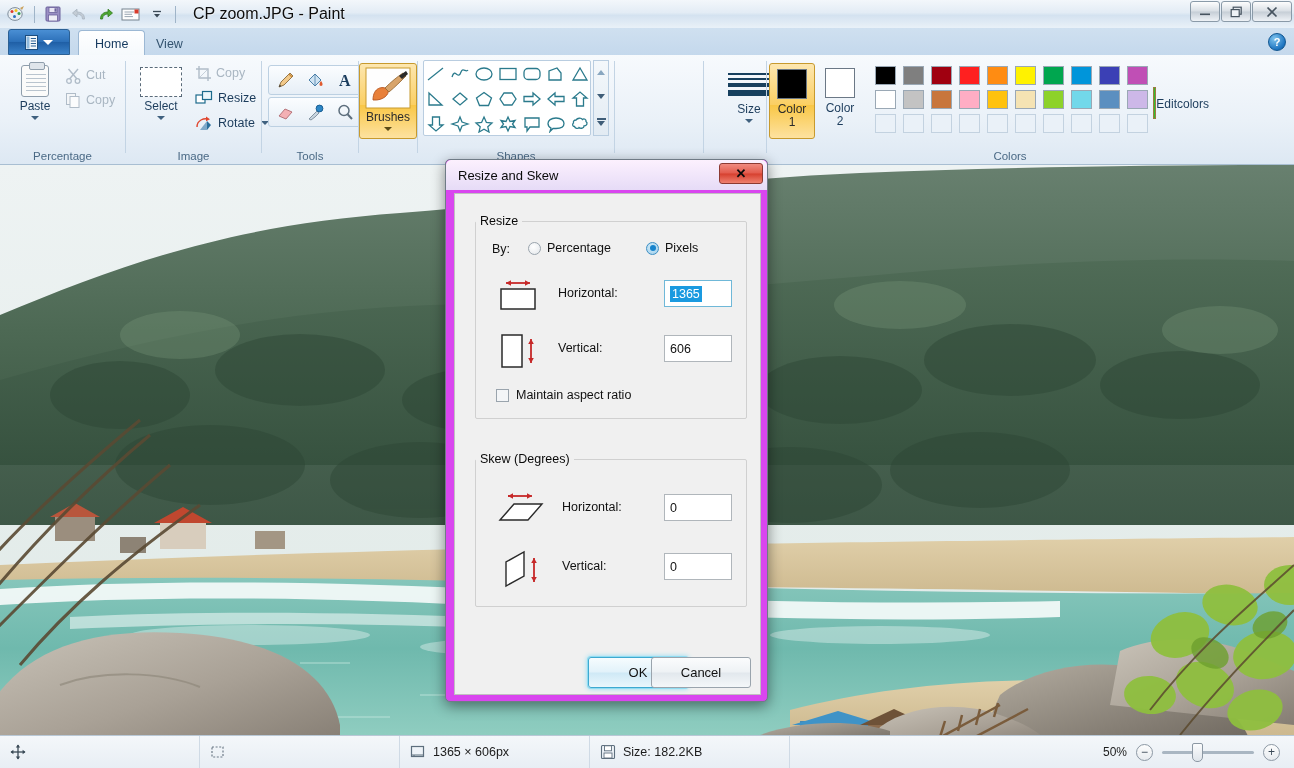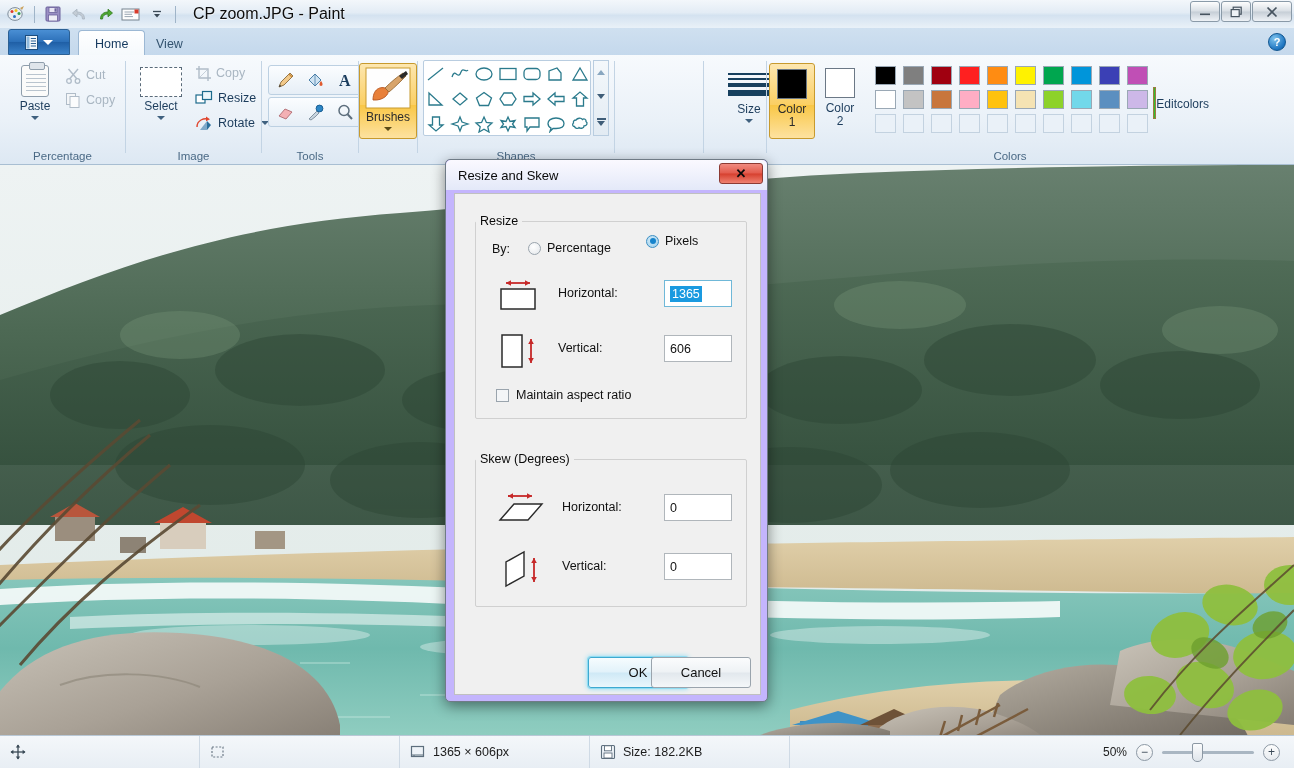--- a/index.html
+++ b/index.html
@@ -161,21 +161,21 @@
   
   #canvaswrap{
     position:absolute;left:0;top:165px;width:1294px;height:570px;
     background:#6d7b82;overflow:hidden;
   }
   #photo{position:absolute;left:0;top:0;width:1294px;height:570px;overflow:hidden;}
 
   
   #dialog{
     position:absolute;left:445px;top:159px;width:323px;height:543px;
-    background:#c4b5fd;border:1px solid #6f7b86;border-radius:5px;
+    background:#d946ef;border:1px solid #6f7b86;border-radius:5px;
     box-shadow:0 4px 14px rgba(0,0,0,.45);
   }
   #dlgtitle{
     position:absolute;left:0;top:0;width:100%;height:30px;
     background:linear-gradient(to bottom,rgba(255,255,255,.92),rgba(232,240,248,.88));
     border-radius:5px 5px 0 0;display:flex;align-items:center;padding-left:12px;
   }
   #dlgtitle span{font-size:13px;color:#0a0a0a;}
   #dlgclose{
     position:absolute;right:4px;top:3px;width:44px;height:21px;border-radius:3px;
@@ -844,21 +844,21 @@
     <fieldset id="fsResize">
       <legend>Resize</legend>
 
       <div class="row" style="left:16px;top:14px;">
         <span class="fieldlabel">By:</span>
       </div>
       <div class="row" style="left:52px;top:13px;">
         <span class="radio"></span>
         <span class="fieldlabel">Percentage</span>
       </div>
-      <div class="row" style="left:170px;top:6px;">
+      <div class="row" style="left:170px;top:13px;">
         <span class="radio on"></span>
         <span class="fieldlabel">Pixels</span>
       </div>
 
       <div style="position:absolute;left:20px;top:50px;">
         <svg width="44" height="34" viewBox="0 0 44 34">
           <line x1="10" y1="5" x2="34" y2="5" stroke="#c62828" stroke-width="1.8"></line>
           <path d="M10 5 L15 2.2 L15 7.8 Z" fill="#c62828"></path>
           <path d="M34 5 L29 2.2 L29 7.8 Z" fill="#c62828"></path>
           <rect x="5" y="11" width="34" height="20" fill="#ffffff" stroke="#2a2a2a" stroke-width="1.5"></rect>

